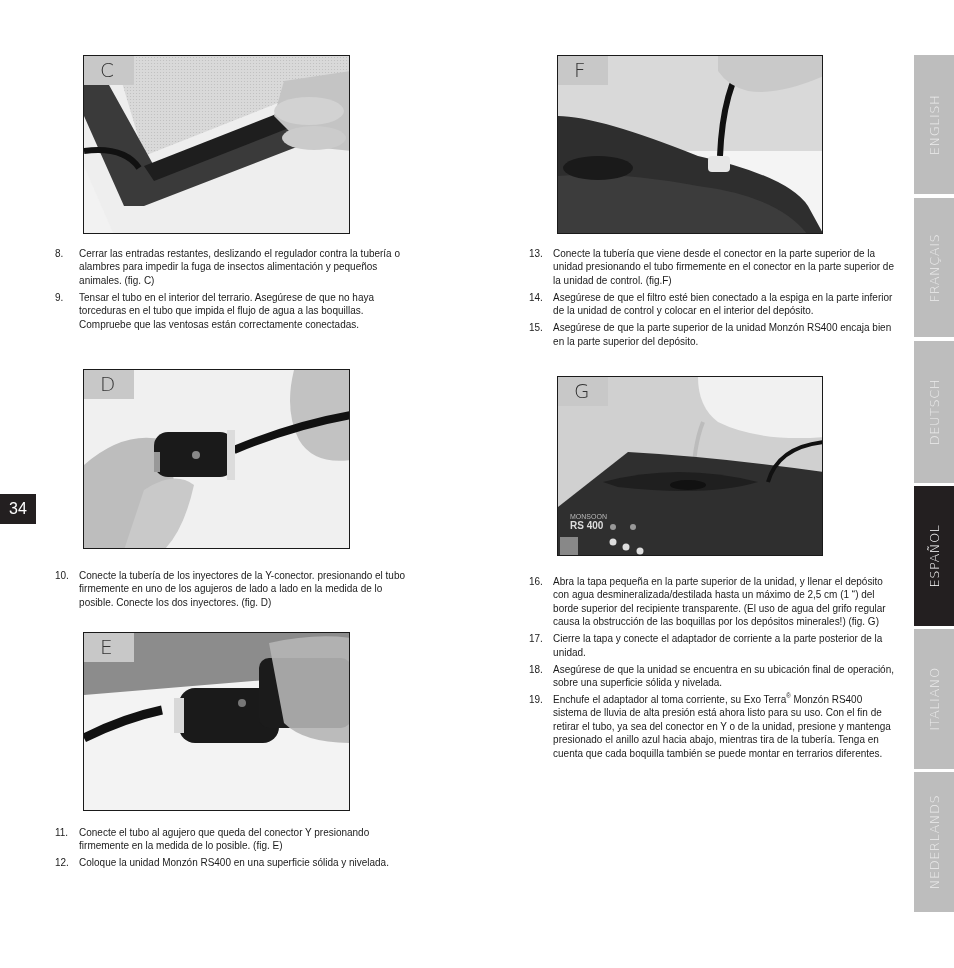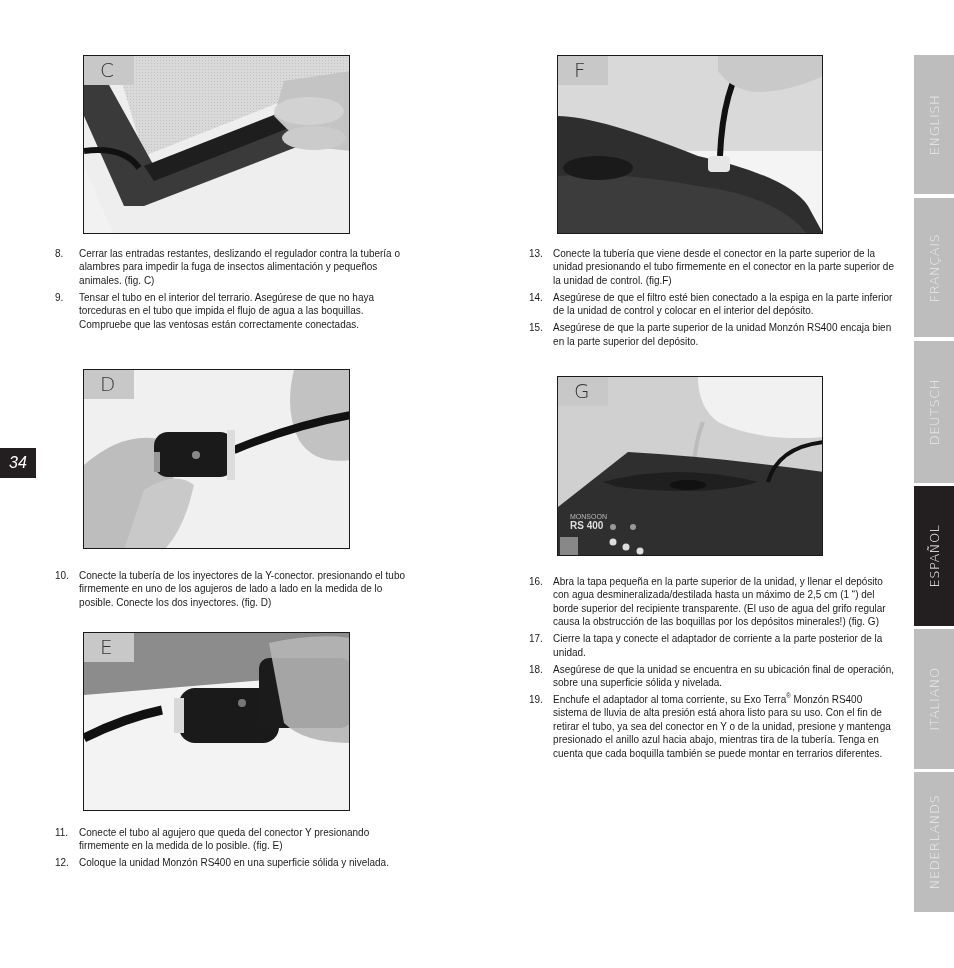--- a/index.html
+++ b/index.html
@@ -6,22 +6,22 @@
   body { width:954px; height:968px; background:#ffffff; position:relative; overflow:hidden;
          font-family:"Liberation Sans", sans-serif; color:#1a1a1a; }
   .fig { position:absolute; border:1.5px solid #1a1a1a; overflow:hidden; box-sizing:border-box; }
   .fig .lbl { position:absolute; left:0; top:0; width:50px; height:29px; background:#c8c8c8;
               font-family:"DejaVu Sans", sans-serif; font-size:20px; font-weight:300; color:#333;
               line-height:29px; padding-left:16px; box-sizing:border-box; z-index:3; letter-spacing:1px; }
   .steps { position:absolute; margin:0; padding:0; list-style:none; font-size:11.6px; line-height:13.4px;
            transform:scaleX(0.86); transform-origin:left top; }
   .steps li { position:relative; padding-left:28px; margin-bottom:3.6px; }
   .steps li .n { position:absolute; left:0; top:0; }
-  .pagenum { position:absolute; left:0; top:448px; width:36px; height:30px; background:#231f20; color:#fff;
-             font-size:16px; line-height:30px; text-align:center;font-style:italic; }
+  .pagenum { position:absolute; left:0; top:494px; width:36px; height:30px; background:#231f20; color:#fff;
+             font-size:16px; line-height:30px; text-align:center; }
   .tab { position:absolute; left:914px; width:40px; background:#bdbdbd; }
   .tab.active { background:#231f20; }
   .tab span { position:absolute; left:50%; top:50%; transform:translate(-50%,-50%) rotate(-90deg);
               white-space:nowrap; font-family:"DejaVu Sans", sans-serif; font-size:13px; font-weight:300;
               color:#ececec; letter-spacing:0.5px; }
   .tab.active span { color:#ffffff; }
   sup { font-size:7px; line-height:0; }
   
   .scene { position:absolute; inset:0; }
 </style>

